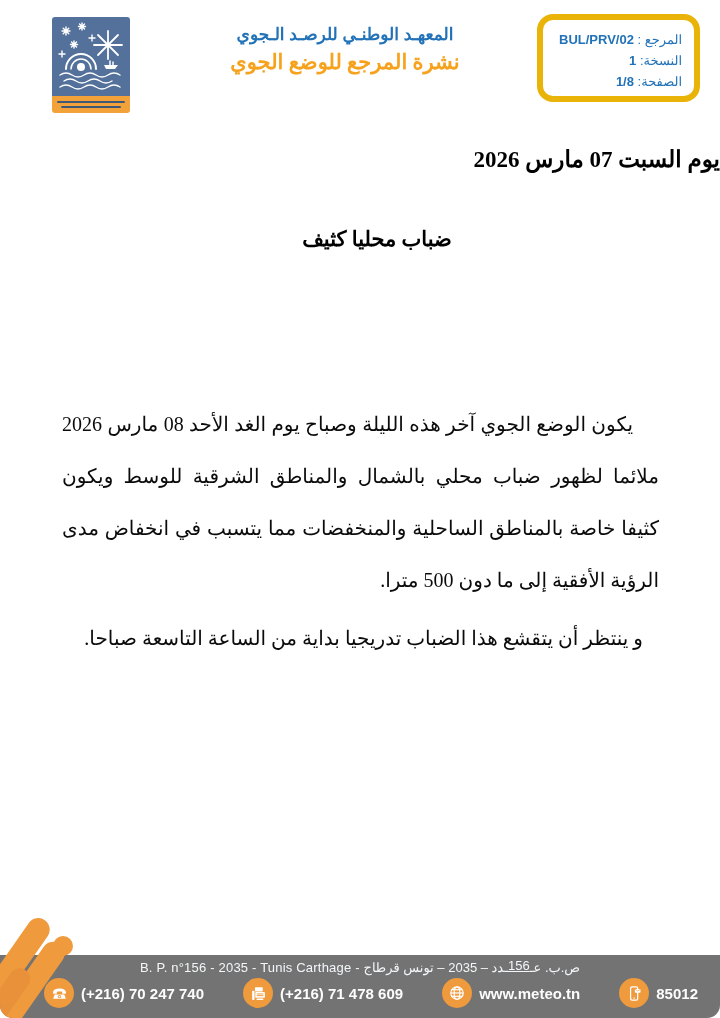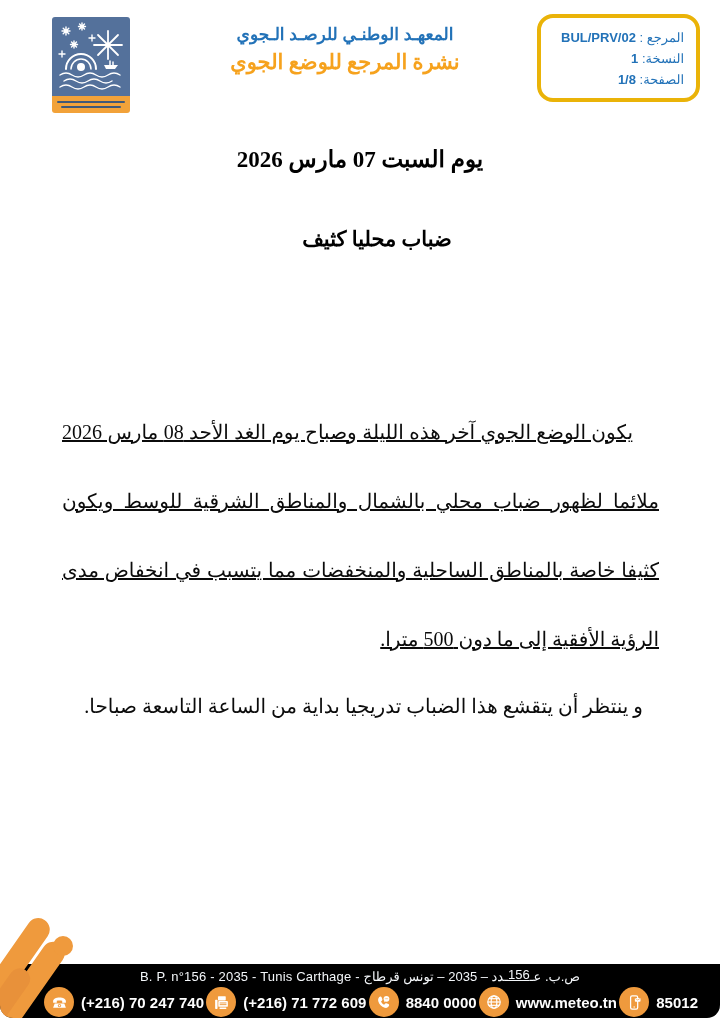--- a/index.html
+++ b/index.html
@@ -26,49 +26,49 @@
 
   .header-titles {
     position:absolute; left:165px; top:24px; width:360px; text-align:center;
   }
   .org-ar   { color:#2272b8; font-weight:bold; font-size:17px; line-height:1.35; direction:rtl; }
   .org-fr   { color:#2272b8; font-weight:bold; font-size:16.5px; line-height:1.35; }
   .bulletin { color:#f6a21d; font-weight:bold; font-size:21px; line-height:1.5; direction:rtl; }
 
   .ref-box {
     position:absolute; left:537px; top:14px; width:163px; height:88px;
-    border:4px solid #eab308; border-radius:16px; padding:9px 12px 6px 8px;
+    border:6px solid #eab308; border-radius:16px; padding:9px 12px 6px 8px;
     direction:rtl; color:#2272b8; font-size:13px; line-height:21px;
   }
   .ref-row { white-space:nowrap; }
   .ref-val { font-weight:bold; }
 
   
   .serif { font-family:"Liberation Serif","DejaVu Serif",serif; }
   .date-heading {
     position:absolute; top:146px; left:0; width:100%;
-    text-align:center; direction:rtl;
+    direction:rtl;
     font-weight:bold; font-size:23px; color:#000;
   }
   .subject-heading {
     position:absolute; top:227px; left:0; width:100%;
     text-align:center; direction:rtl;
     font-weight:bold; font-size:21px; color:#000;padding-left:34px;
   }
   .body-text {
     position:absolute; left:62px; top:398px; width:597px;
     direction:rtl; color:#0b0b0b; font-size:20px;
   }
-  .para1 { text-align:justify; text-align-last:right; line-height:69px; text-indent:26px;text-decoration:underline; }
+  .para1 { text-align:justify; text-align-last:right; line-height:52px; text-indent:26px; }
   .para2 { margin-top:10px; line-height:44px; text-indent:16px; text-align:right; }
 
   
   .footer {
-    position:absolute; left:0; bottom:0; width:720px; height:54px;
-    background:#000000; color:#ffffff;
+    position:absolute; left:0; bottom:0; width:720px; height:63px;
+    background:#737373; color:#ffffff;
   }
   .footer-address {
     margin-top:5px; text-align:center; font-size:13px; letter-spacing:.2px;
     color:#f4f7fa;
   }
   .footer-address .ar { direction:rtl; unicode-bidi:isolate; }
   .footer-address .num-ul { text-decoration:underline; position:relative; top:-2px; }
   .contact-row {
     margin-top:3px; display:flex; align-items:flex-end; justify-content:space-between;
     padding:0 22px 0 44px;
@@ -185,36 +185,23 @@
         <span class="icon-circle">
           <svg width="17" height="17" viewBox="0 0 24 24" fill="#ffffff">
             <rect x="7" y="3" width="11" height="6" rx="1"></rect>
             <rect x="3" y="8" width="3.4" height="13" rx="1"></rect>
             <rect x="7.5" y="10" width="13.5" height="8" rx="1.2"></rect>
             <rect x="9.5" y="12" width="9.5" height="1.3" fill="#ef9a3d"></rect>
             <rect x="9.5" y="14.4" width="9.5" height="1.3" fill="#ef9a3d"></rect>
             <rect x="9" y="19" width="10" height="2.2" rx="1"></rect>
           </svg>
         </span>
-        <span class="contact-label">(+216) 71 772 609</span>
-      </div>
-
-      <div class="contact">
-        <span class="icon-circle">
-          <svg width="17" height="17" viewBox="0 0 24 24" fill="#ffffff">
-            <path d="M7.2 3.6c.8-.35 1.75.05 2.1 1l1.05 2.8c.3.8.05 1.65-.65 2.15l-1.2.9c.95 2.1 2.45 3.6 4.55 4.55l.9-1.2c.5-.7 1.35-.95 2.15-.65l2.8 1.05c.95.35 1.35 1.3 1 2.1-1 2.5-3.6 3.9-6.2 3.1C9.1 18.1 5.9 14.9 4.6 10.3c-.75-2.7.3-5.6 2.6-6.7z"></path>
-            <circle cx="16.2" cy="6.8" r="4.1"></circle>
-            <circle cx="14.4" cy="6.8" r=".65" fill="#ef9a3d"></circle>
-            <circle cx="16.2" cy="6.8" r=".65" fill="#ef9a3d"></circle>
-            <circle cx="18" cy="6.8" r=".65" fill="#ef9a3d"></circle>
-            <path d="M13.6 9.8l-.9 2 2.2-.8z"></path>
-          </svg>
-        </span>
-        <span class="contact-label">8840 0000</span>
-      </div>
+        <span class="contact-label">(+216) 71 478 609</span>
+      </div>
+
 
       <div class="contact">
         <span class="icon-circle">
           <svg width="18" height="18" viewBox="0 0 24 24" fill="none" stroke="#ffffff" stroke-width="1.6">
             <circle cx="12" cy="12" r="8.3"></circle>
             <ellipse cx="12" cy="12" rx="3.8" ry="8.3"></ellipse>
             <line x1="3.7" y1="12" x2="20.3" y2="12"></line>
             <line x1="5" y1="7.6" x2="19" y2="7.6"></line>
             <line x1="5" y1="16.4" x2="19" y2="16.4"></line>
           </svg>

